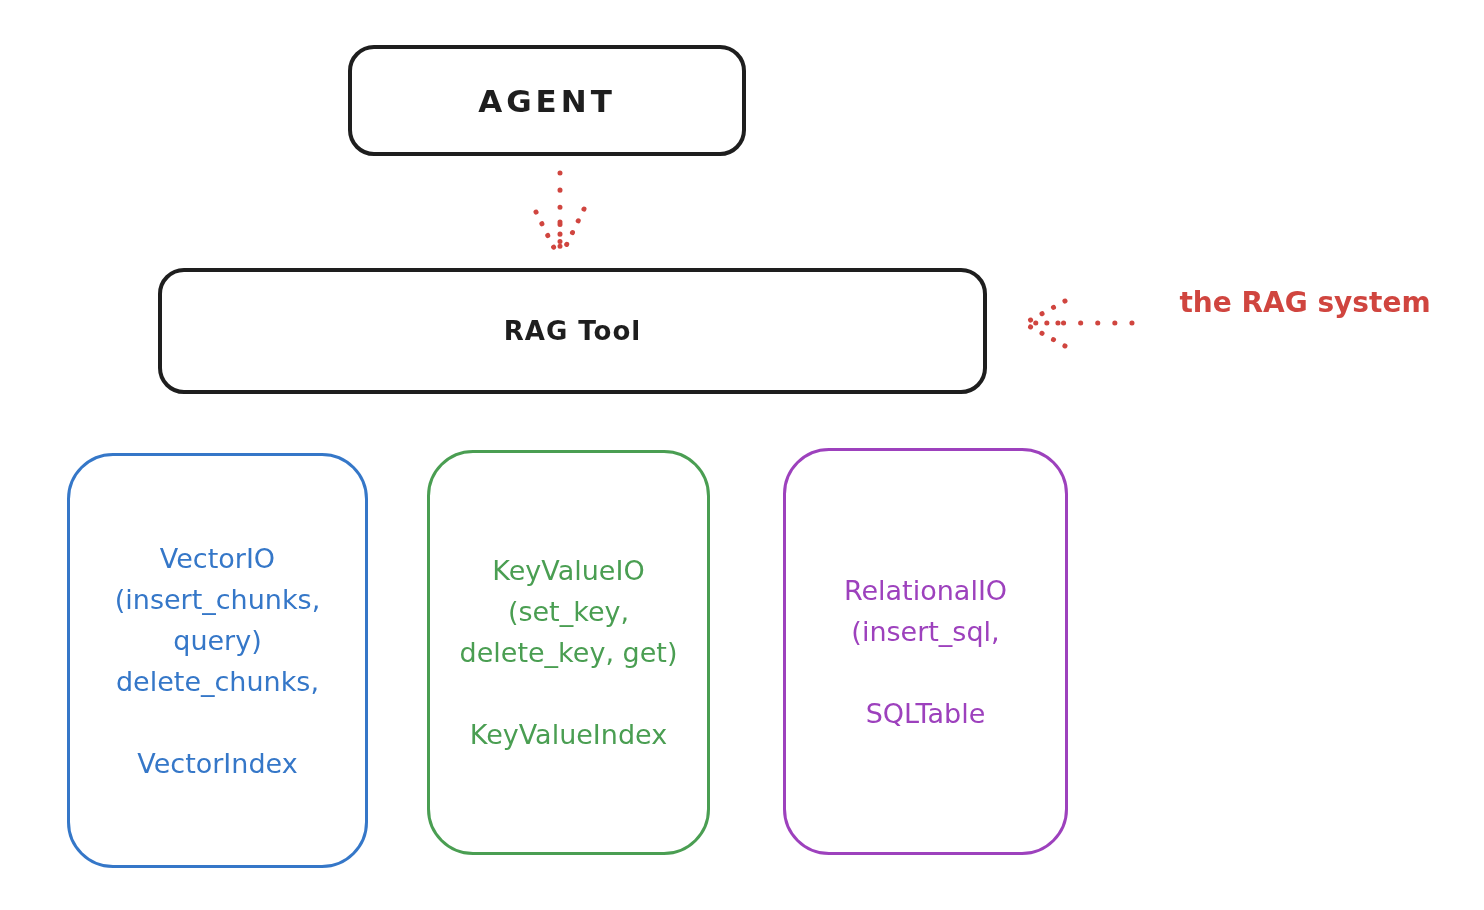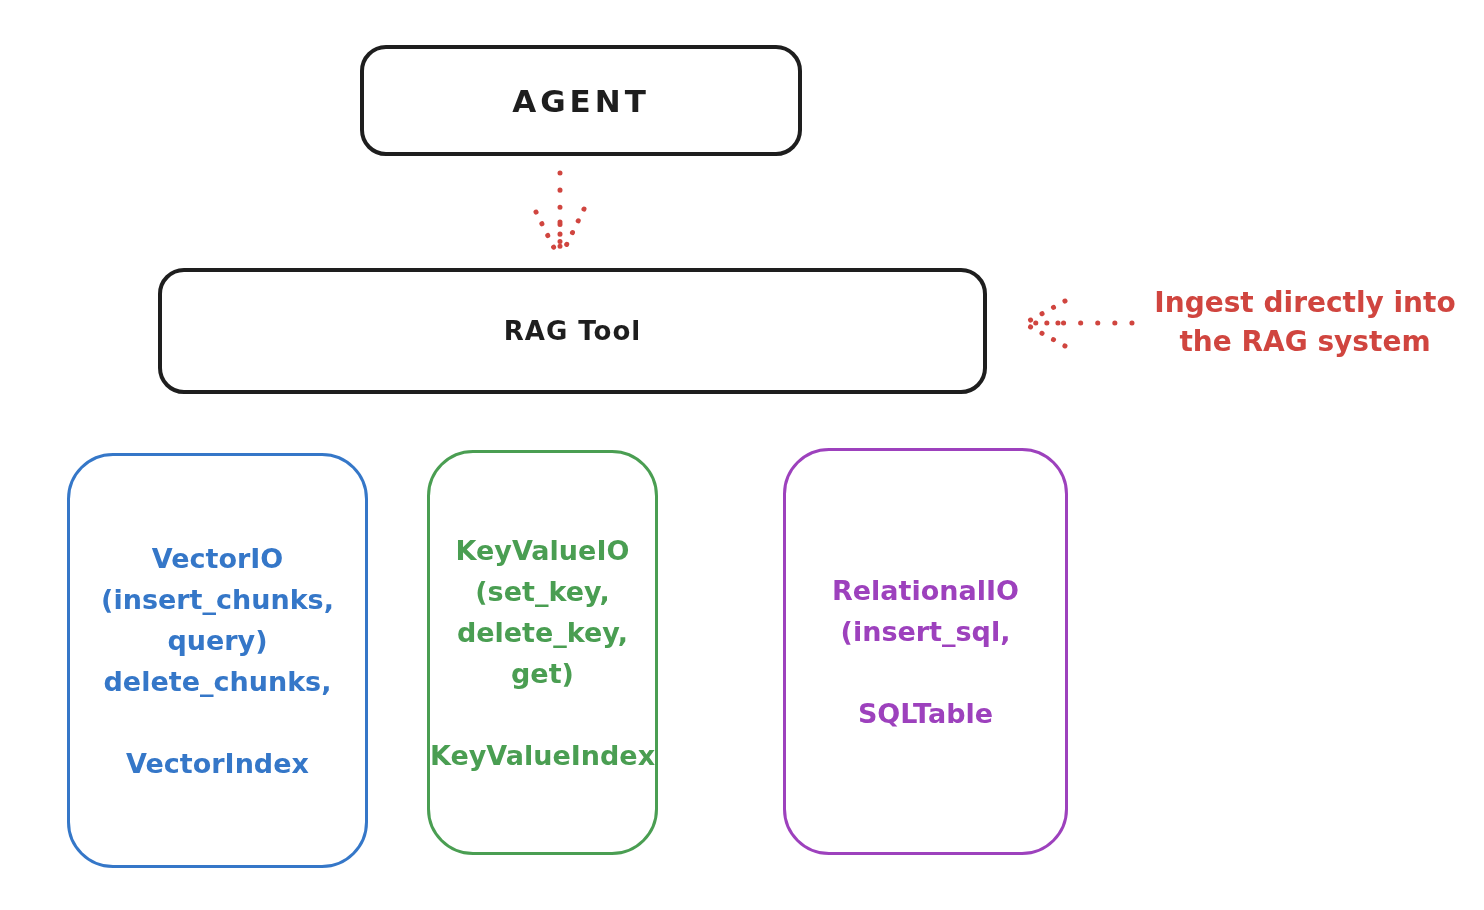--- a/index.html
+++ b/index.html
@@ -15,38 +15,38 @@
 
   .node{
     position:absolute;
     background:#ffffff;
     border:4px solid var(--ink);
     display:flex;align-items:center;justify-content:center;
     box-sizing:border-box;
     color:var(--ink);
   }
   .agent-box{
-    left:360px;top:45px;width:442px;height:111px;
+    left:348px;top:45px;width:398px;height:111px;
     border-radius:26px;
     font-size:31px;font-weight:700;letter-spacing:4px;
   }
   .ragtool-box{
     left:158px;top:268px;width:829px;height:126px;
     border-radius:26px;
     font-size:26px;font-weight:600;letter-spacing:1px;
   }
   .sub-box{
     border-width:3.5px;
     border-radius:46px;
-    font-weight:700;
+    font-weight:400;
   }
   .sub-box .stack{text-align:center;font-size:27px;line-height:41px;}
   .sub-box .gap{height:41px;}
   .vector-box{left:67px;top:453px;width:301px;height:415px;border-color:var(--blue);color:var(--blue);}
-  .keyvalue-box{left:427px;top:450px;width:231px;height:405px;border-color:var(--green);color:var(--green);}
+  .keyvalue-box{left:427px;top:450px;width:283px;height:405px;border-color:var(--green);color:var(--green);}
   .relational-box{left:783px;top:448px;width:285px;height:407px;border-color:var(--purple);color:var(--purple);}
 
   .annotation{
     position:absolute;
     left:1138px;top:283px;width:334px;
     text-align:center;
     color:var(--red);
     font-size:28px;font-weight:700;line-height:39px;
   }
 </style>
@@ -72,21 +72,20 @@
 
   <div class="node agent-box">
     <span>AGENT</span>
   </div>
 
   <div class="node ragtool-box">
     <span>RAG Tool</span>
   </div>
 
   <div class="annotation">
-    <div>Ingest directly into</div>
     <div>the RAG system</div>
   </div>
 
   <div class="node sub-box vector-box">
     <div class="stack">
       <div>VectorIO</div>
       <div>(insert_chunks,</div>
       <div>query)</div>
       <div>delete_chunks,</div>
       <div class="gap"></div>

